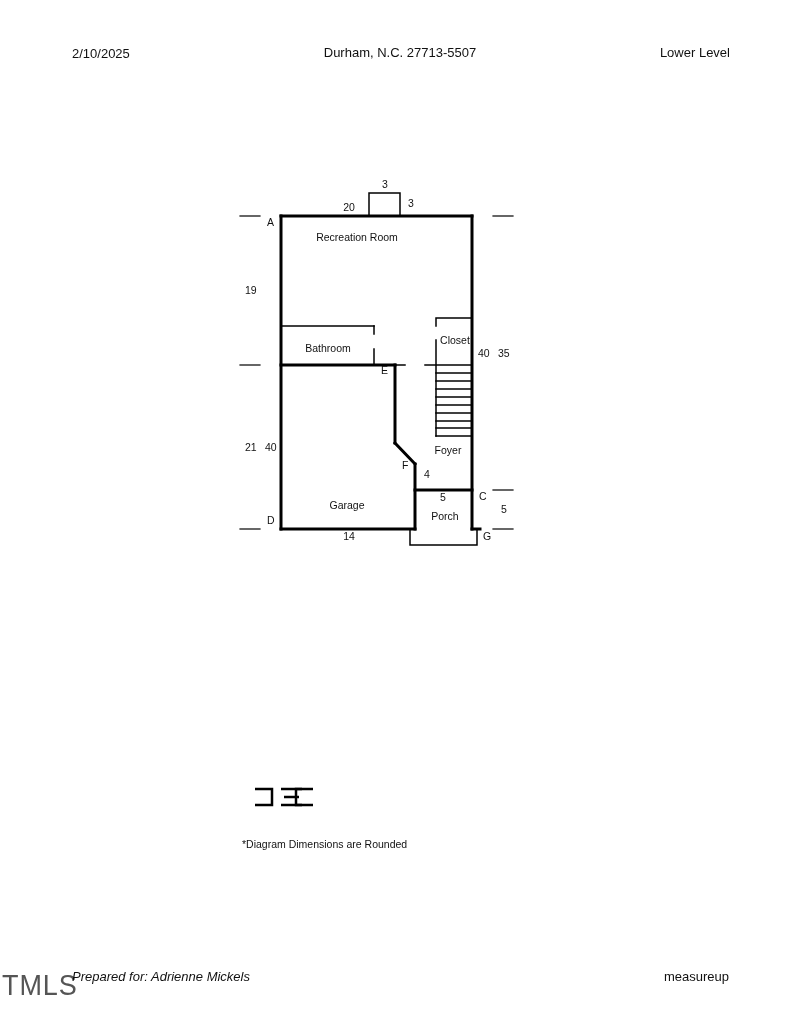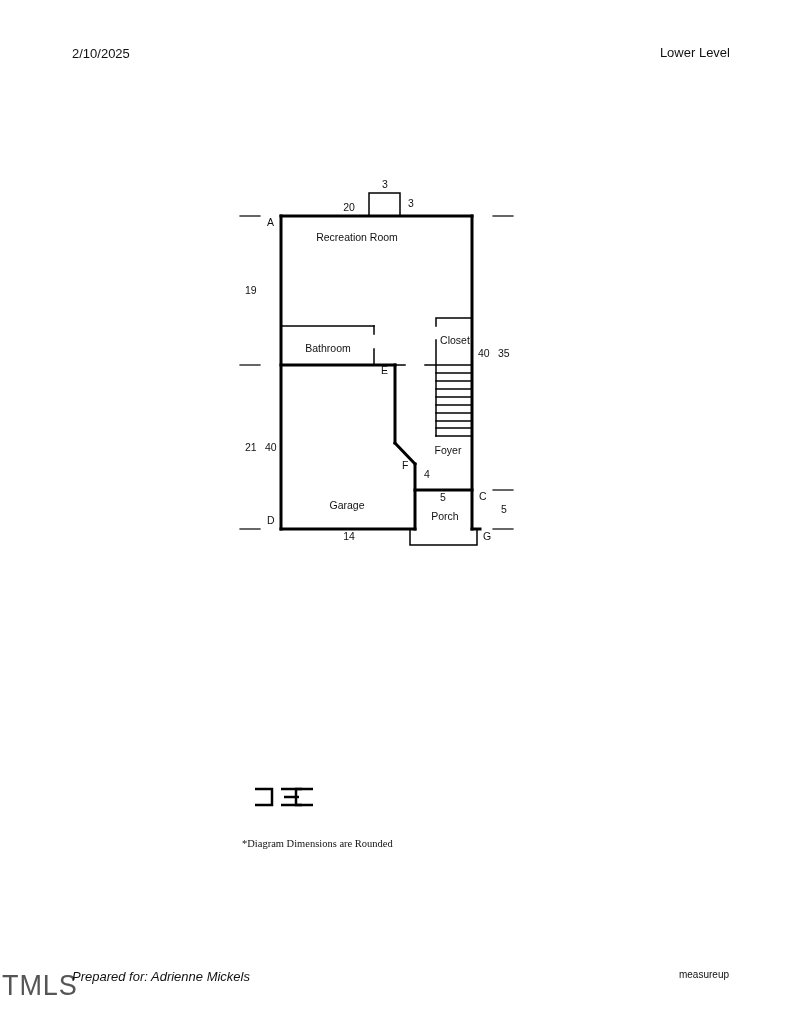--- a/index.html
+++ b/index.html
@@ -4,31 +4,32 @@
 <style>
   html, body { margin: 0; padding: 0; background: #ffffff; }
   body { width: 800px; height: 1035px; position: relative; overflow: hidden;
          font-family: "Liberation Sans", sans-serif; color: #111111; }
   .hdr { position: absolute; font-size: 13px; line-height: 16px; }
   .hdr-date { left: 72px; top: 46px; text-align: center; }
   .hdr-addr { left: 250px; width: 300px; top: 45px; text-align: center; }
   .hdr-level { right: 70px; top: 45px; }
   .plan { position: absolute; left: 0; top: 0; width: 800px; height: 1035px; }
   .plan text { font-family: "Liberation Sans", sans-serif; font-size: 10.5px; fill: #111; }
-  .note { position: absolute; left: 242px; top: 838px; font-size: 10.5px; font-family: Liberation Serif, serif; }
+  .note { position: absolute; left: 242px; top: 838px; font-size: 10.5px; }
   .footer-prepared { position: absolute; left: 72px; top: 969px; font-size: 13px; font-style: italic; }
-  .footer-brand { position: absolute; right: 71px; top: 969px; font-size: 10px; text-align: right; }
+  .footer-brand { position: absolute; right: 71px; top: 969px; font-size: 13px; text-align: right; }
   .tmls { position: absolute; left: 2px; top: 970px; font-size: 30px; letter-spacing: 1px;
           color: #555; font-weight: 100; line-height: 30px; transform: scaleX(0.9); transform-origin: left; }
 </style>
 </head>
 <body>
 
 <div class="hdr hdr-date">2/10/2025</div>
 <div class="hdr hdr-addr">
+  <div>Durham, N.C. 27713-5507</div>
 </div>
 <div class="hdr hdr-level">Lower Level</div>
 
 <svg class="plan" viewBox="0 0 800 1035" xmlns="http://www.w3.org/2000/svg">
   <g stroke="#000" fill="none" stroke-linecap="square">
 
     <g stroke-width="3">
 
       <line x1="281" y1="216" x2="472" y2="216"></line>
 

